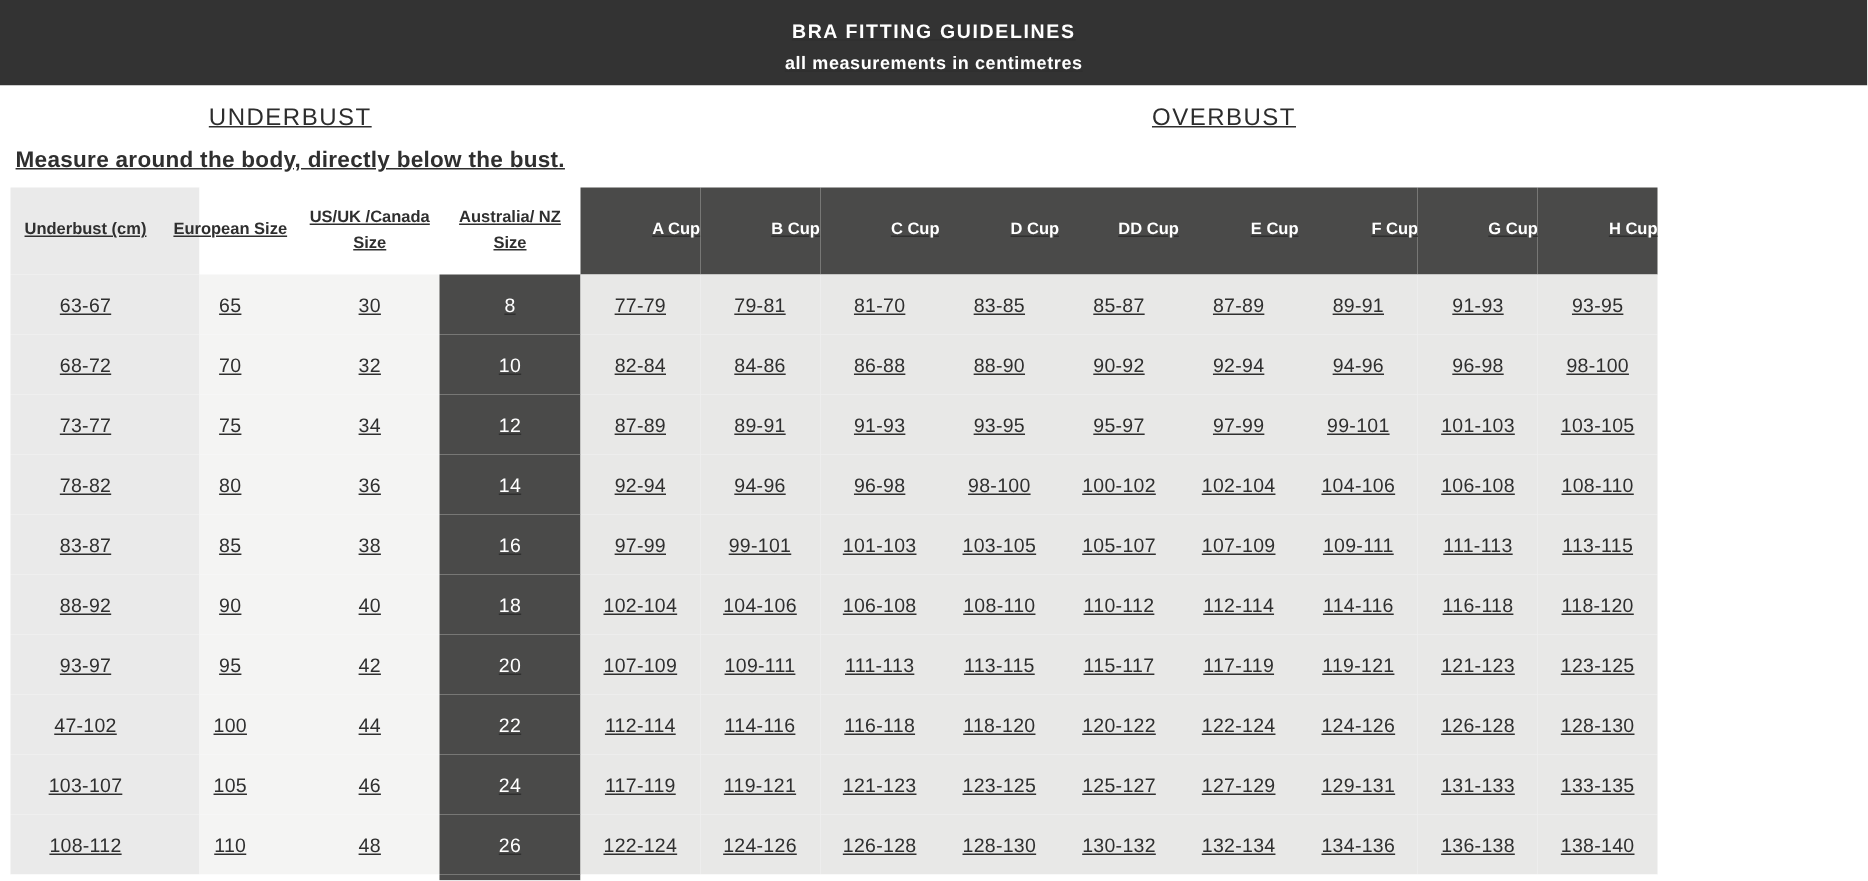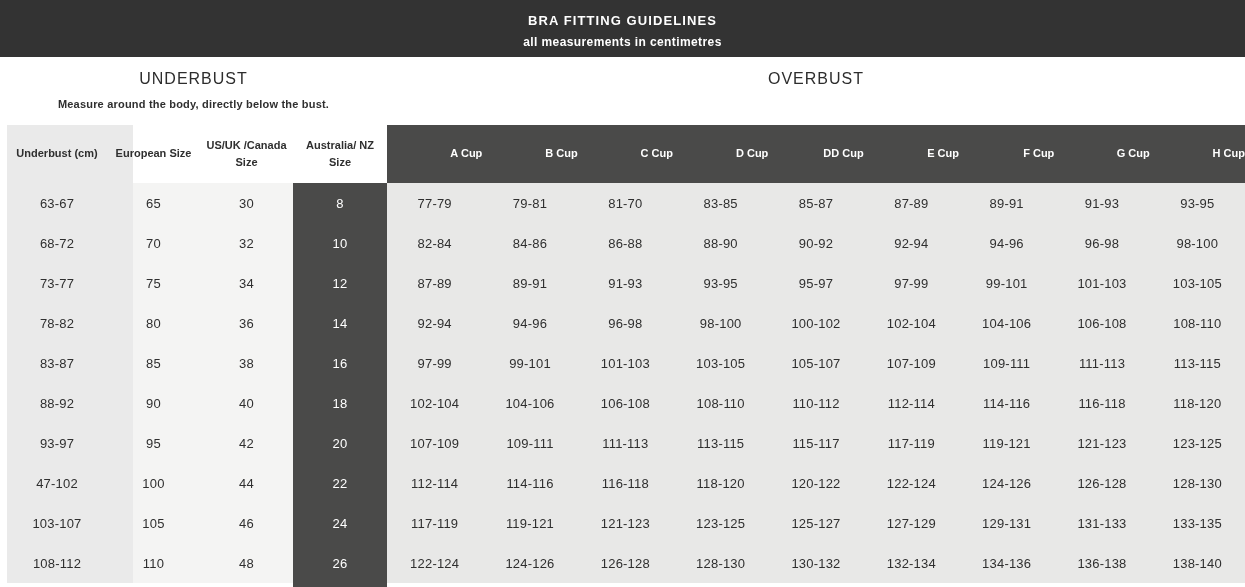--- a/index.html
+++ b/index.html
@@ -12,20 +12,21 @@
     --white-text: #ffffff;
   }
   * { margin: 0; padding: 0; box-sizing: border-box; }
   body { background: #fff; font-family: "Liberation Sans", sans-serif; }
   .page {
     position: relative;
     width: 1245px; height: 587px;
     background: #ffffff;
     overflow: hidden;
     color: var(--text);
+    text-decoration: underline;
   }
   
   .topbar {
     height: 57px;
     background: var(--topbar-bg, #333);
     color: var(--white-text, #fff);
     text-align: center;
     padding-top: 13px;
   }
   .topbar-title {
@@ -37,28 +38,28 @@
   }
   
   .sections { display: flex; height: 68px; background: #fff; }
   .measure-section { text-align: center; padding-top: 13px; }
   .measure-section.left  { width: 387px; }
   .measure-section.right { width: 858px; }
   .section-title {
     font-size: 16px; font-weight: 400; letter-spacing: 1px; color: #2d2d2d;
   }
   .section-desc {
-    font-size: 11px; font-weight: bold; letter-spacing: 0.2px;
+    font-size: 15px; font-weight: bold; letter-spacing: 0.2px;
     margin-top: 10px;
   }
   
   .size-table {
     display: grid;
     margin-left: 7px;
-    width: 1238px;
+    width: 1098px;
     grid-template-columns: 126px 67px 93px 94px repeat(9, 1fr);
     grid-template-rows: 58px repeat(10, 40px) 4px;
   }
   .th {
     background: #fff;
     display: flex; flex-direction: column;
     justify-content: center; align-items: center;
     font-size: 11px; font-weight: bold; line-height: 1.55;
     white-space: nowrap; text-align: center;
   }

